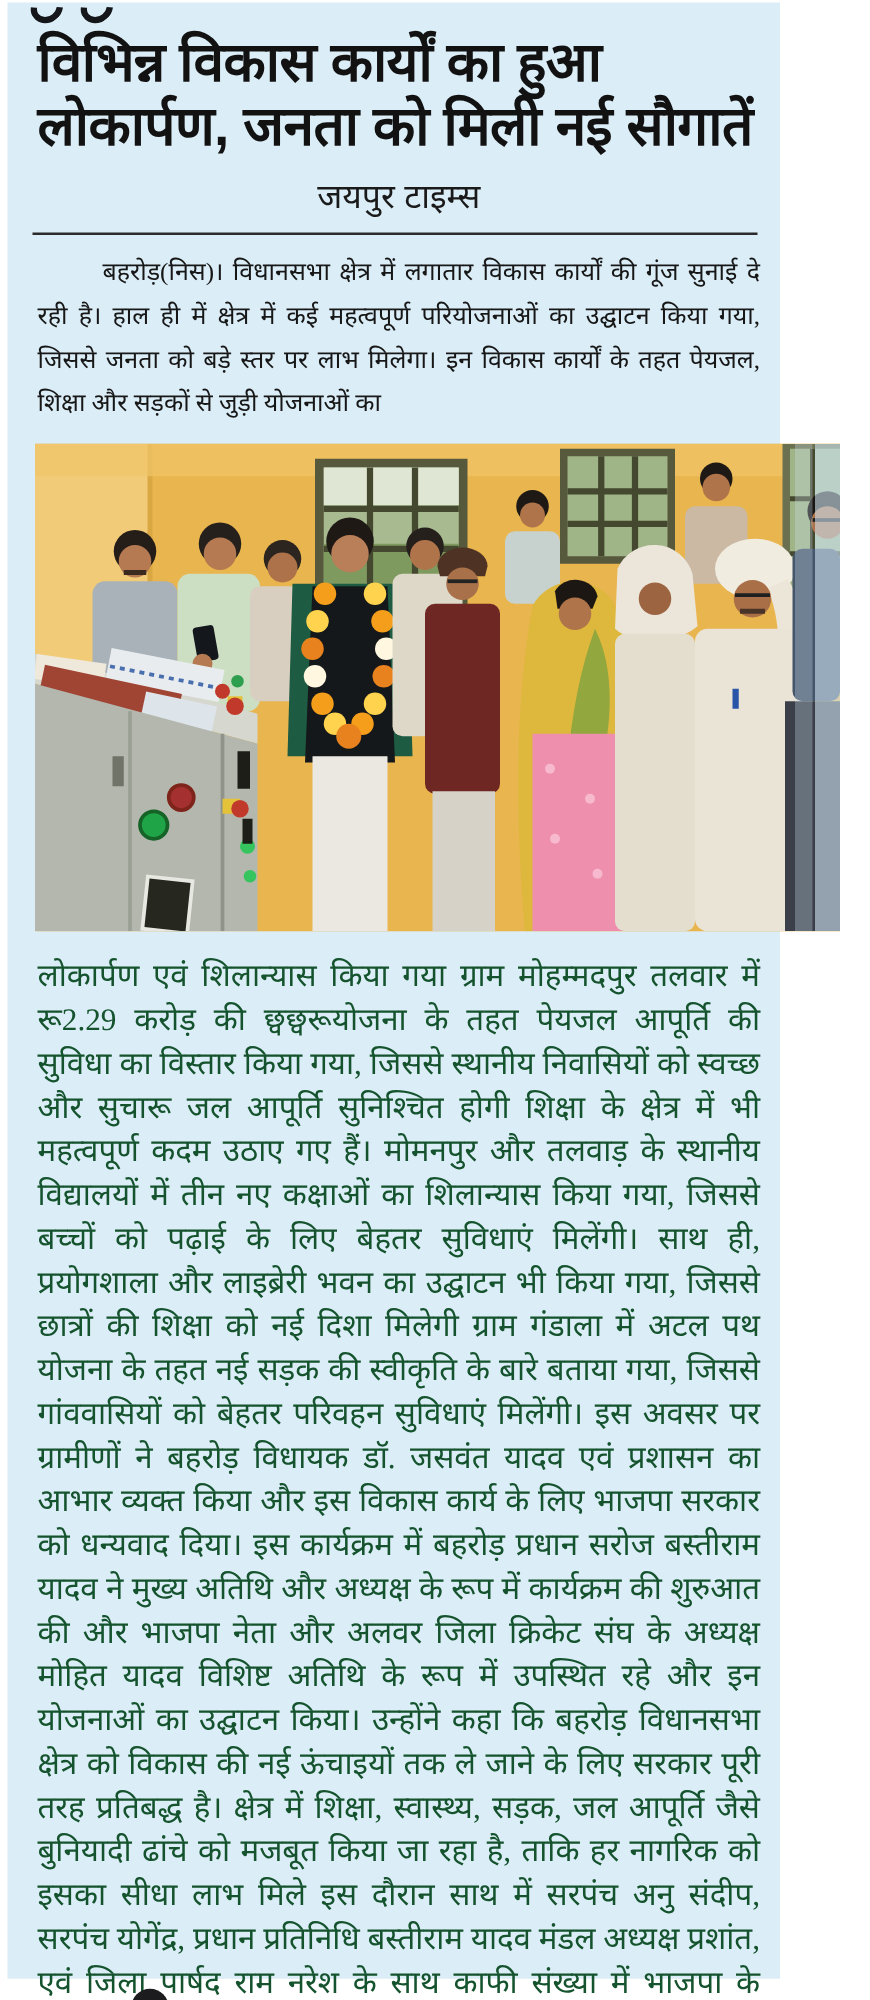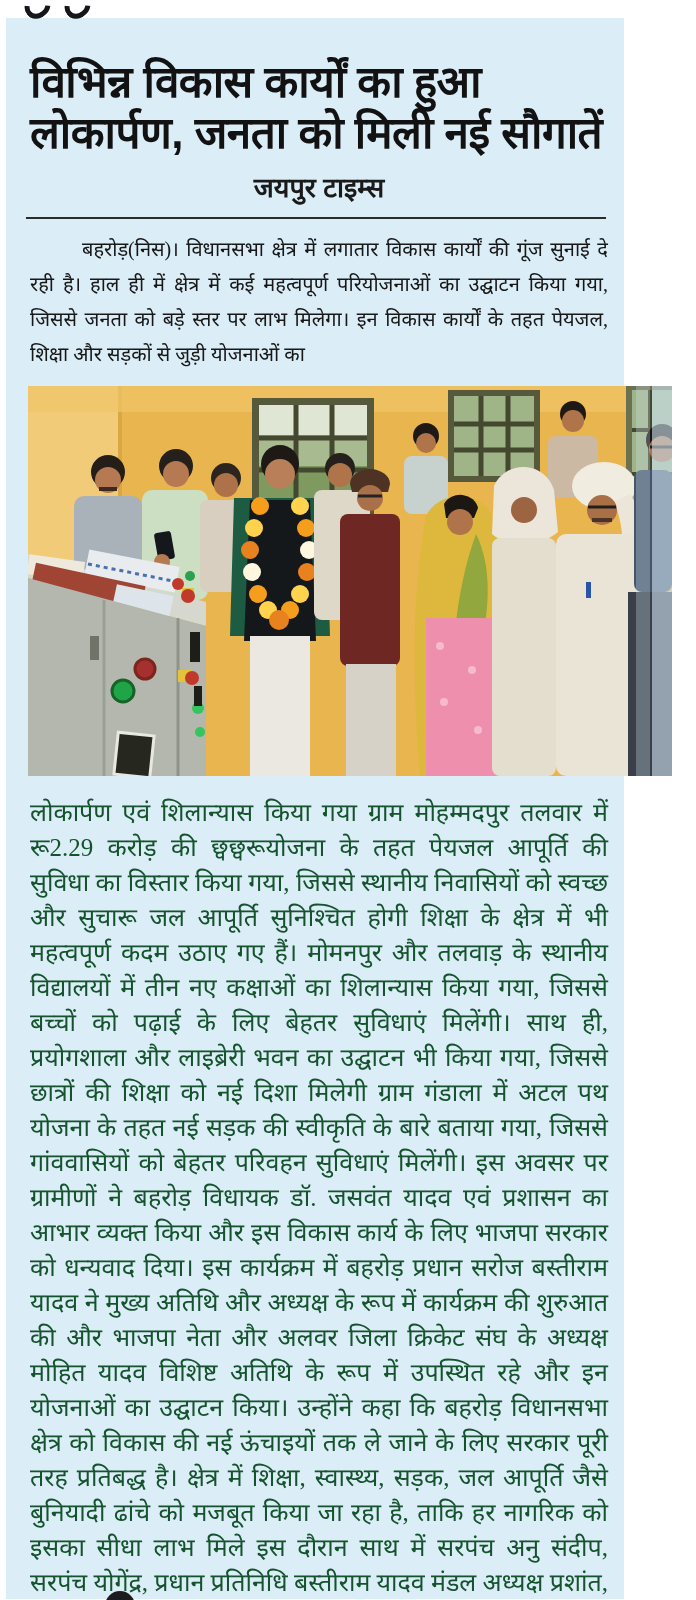--- a/index.html
+++ b/index.html
@@ -1,38 +1,38 @@
 <!DOCTYPE html>
 <html lang="hi"><head>
 <meta charset="utf-8">
 <style>
   html,body{margin:0;padding:0;background:#ffffff;}
   .page{
     position:relative;width:696px;height:1600px;overflow:hidden;
     background:#ffffff;font-family:"Liberation Serif","DejaVu Serif",serif;
   }
   .panel{
-    position:absolute;left:6px;top:18px;width:618px;height:1581px;
+    position:absolute;left:6px;top:2px;width:618px;height:1581px;
     background:#dbedf6;color:#161616;
-    box-sizing:border-box;padding:32px 16px 0 24px;
+    box-sizing:border-box;padding:17px 16px 0 24px;
   }
   .fragment{position:absolute;left:24px;top:-6px;z-index:5;}
   .fragment .arc{
     display:inline-block;width:17px;height:14px;margin-right:9px;
     border:5px solid #15161a;border-radius:50%;
     border-top-color:transparent;border-right-color:transparent;
     transform:rotate(-40deg);
   }
   h1.headline{
     margin:6px 0 0 0;font-family:"Liberation Sans","DejaVu Sans",sans-serif;
     font-weight:bold;font-size:44px;line-height:51px;color:#121212;
     letter-spacing:-0.5px;
   }
   .byline{
-    margin-top:10px;text-align:center;font-weight:bold;font-size:27px;
+    margin-top:10px;text-align:center;font-weight:normal;font-size:27px;
     font-family:"Liberation Sans","DejaVu Sans",sans-serif;color:#1a1a1a;
   }
   .rule{
     border:none;border-top:2px solid #2b2b2b;margin:12px 2px 0 -4px;
   }
   p.lead{
     margin:13px 0 0 0;font-size:20px;line-height:35px;text-align:justify;
     text-indent:52px;color:#171717;
   }
   .photo{

